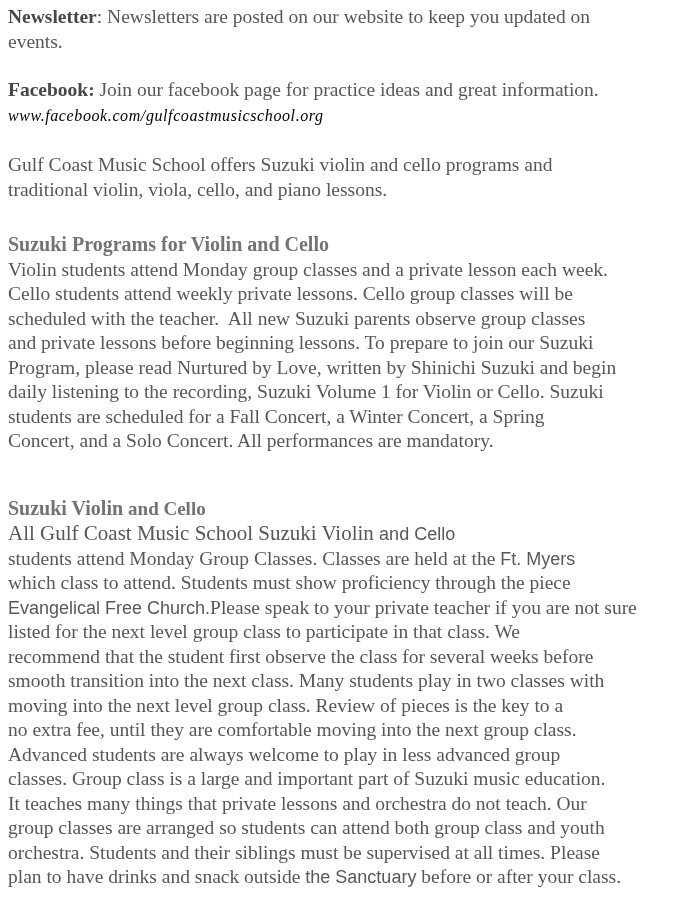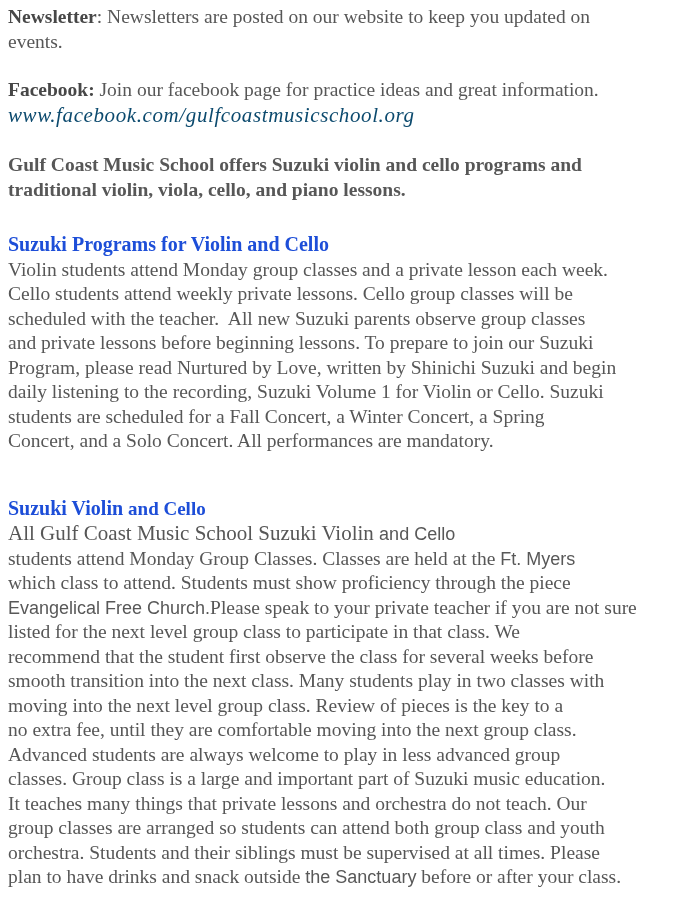--- a/index.html
+++ b/index.html
@@ -26,30 +26,30 @@
   .block { margin: 0; }
   .line { white-space: pre-wrap; }
   .seg-bold { font-weight: 700; color: #474747; }
   .seg-italic { font-style: italic; }
   .seg-sans {
     font-family: "Liberation Sans", sans-serif;
     font-size: 18px;
     color: #585858;
   }
   .seg-url {
-    font-size: 21px;
+    font-size: 16px;
     letter-spacing: 0.6px;
-    color: #0c4a6e;
+    color: #000000;
   }
   .seg-lg { font-size: 21px; }
-  .kind-heading .seg-bold { font-size: 20px; color: #1d4ed8; font-family: Liberation Serif, serif; }
+  .kind-heading .seg-bold { font-size: 20px; color: #737373; font-family: Liberation Serif, serif; }
   .kind-heading .seg-sans.seg-bold { font-size: 19px; }
   
   .block-facebook-paragraph       { margin-top: 24px; }
-  .block-intro-paragraph          { margin-top: 25px; font-weight: bold; }
+  .block-intro-paragraph          { margin-top: 25px; }
   .block-suzuki-programs-heading  { margin-top: 30px; }
   .block-suzuki-violin-cello-heading { margin-top: 42px; }
 </style>
 </head>
 <body>
 
 <div class="doc">
     <div class="block block-newsletter-paragraph kind-para">
       <div class="line"><span class="seg seg-bold">Newsletter</span><span class="seg">: Newsletters are posted on our website to keep you updated on</span></div>
       <div class="line"><span class="seg">events.</span></div>

